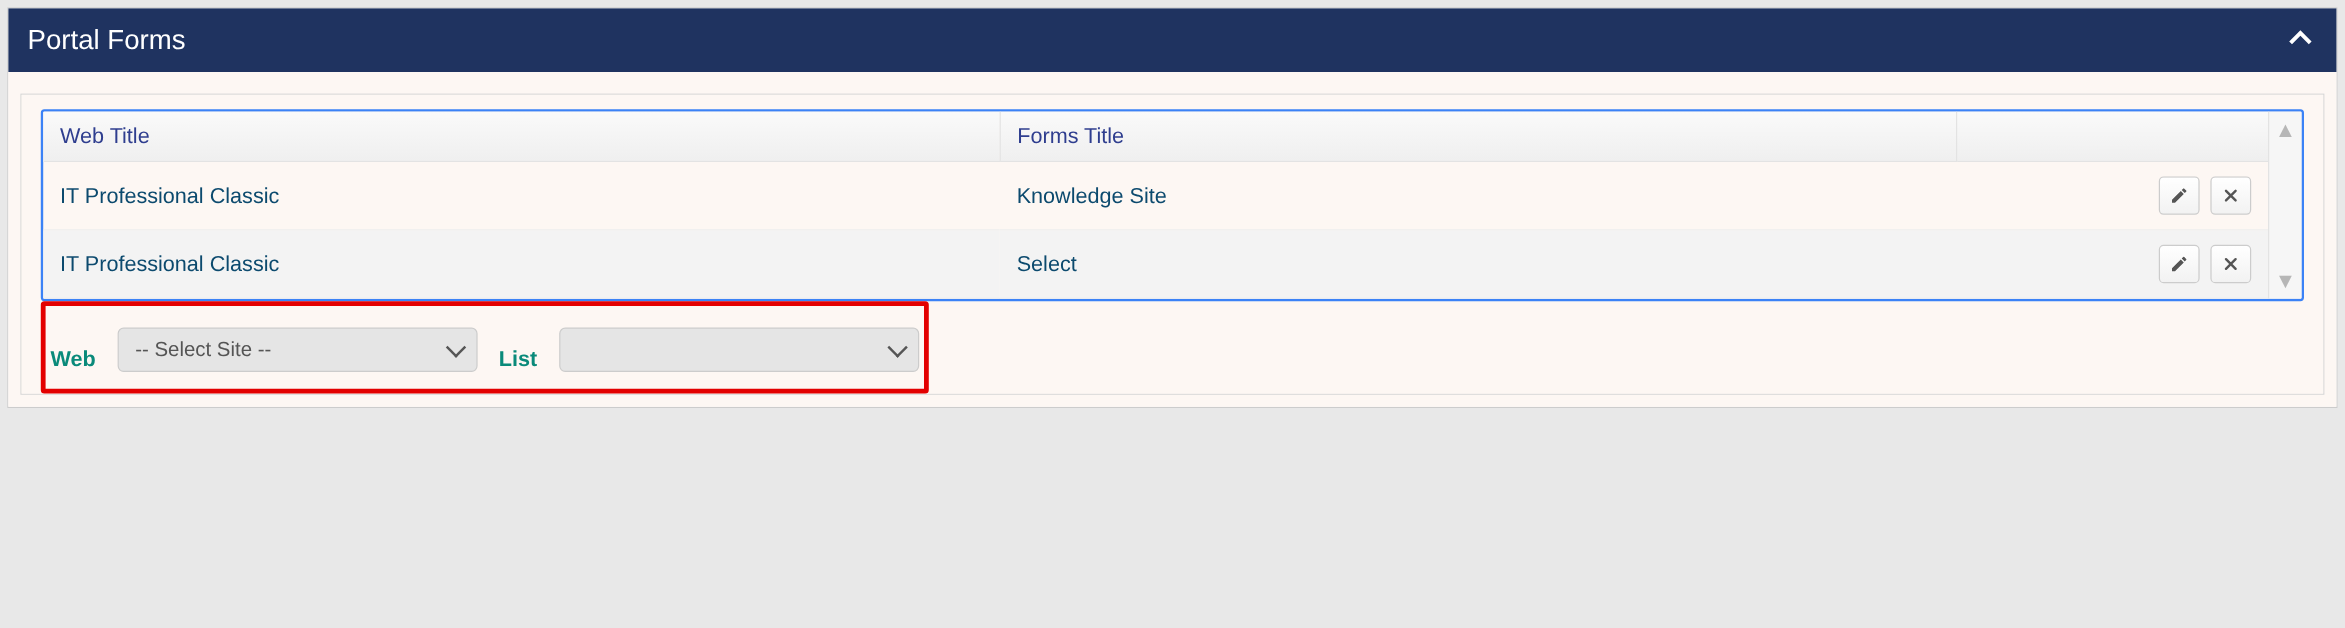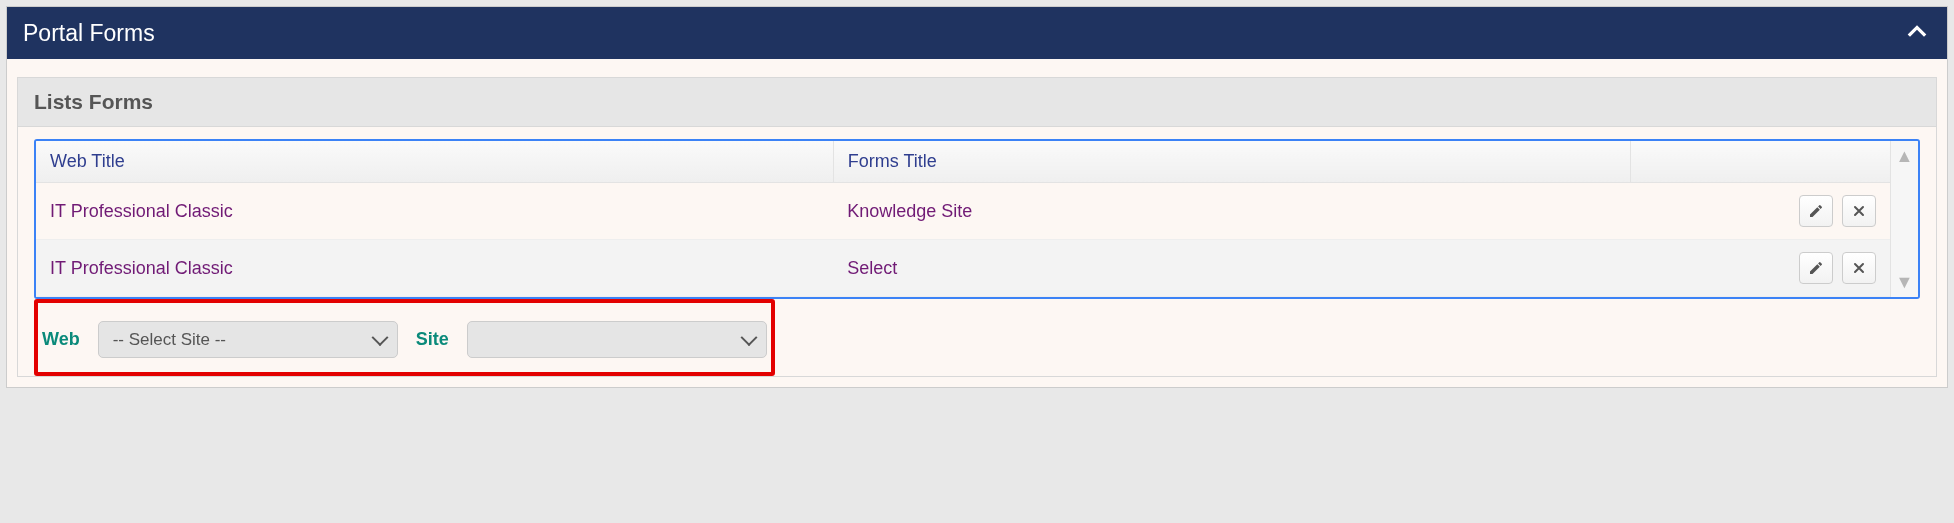--- a/index.html
+++ b/index.html
@@ -91,21 +91,21 @@
     background: linear-gradient(#fafafa, #efefef);
     border-bottom: 1px solid #e3e3e3;
     border-right: 1px solid #e3e3e3;
   }
   table.data th:last-child {
     border-right: none;
   }
   table.data td {
     padding: 12px 14px;
     font-size: 18px;
-    color: #701a75;
+    color: #0c4a6e;
     border-bottom: 1px solid #eee;
   }
   table.data tr.striped td {
     background: #f3f3f3;
   }
   .col-web { width: 43%; }
   .col-list { width: 43%; }
   .col-actions { width: 14%; text-align: right; }
   td.actions {
     text-align: right;
@@ -124,21 +124,21 @@
     cursor: pointer;
     color: #555;
   }
   .icon-btn svg {
     width: 16px;
     height: 16px;
     fill: #555;
   }
   .footer-row {
     display: flex;
-    align-items: center;
+    align-items: flex-end;
     gap: 18px;
     padding: 18px 4px 14px 4px;
     border: 4px solid #e30000;
     border-radius: 3px;
     margin-top: 0;
     width: fit-content;
     background: #fdf7f3;
   }
   .footer-label {
     color: #0a8a7a;
@@ -186,21 +186,20 @@
     <h2>Portal Forms</h2>
     <span class="collapse-icon">
       <svg viewBox="0 0 24 24">
           <path d="M4 15l8-8 8 8-2 2-6-6-6 6z"></path>
         </svg>
     </span>
   </div>
 
   <div class="panel-body">
     <div class="subsection">
-      <div class="subsection-header">Lists Forms</div>
       <div class="subsection-body">
 
         <div class="grid">
           <div class="grid-main">
             <table class="data">
               <thead>
                 <tr>
                   <th class="col-web">Web Title</th>
                   <th class="col-list">Forms Title</th>
                   <th class="col-actions"></th>
@@ -248,21 +247,21 @@
           </div>
         </div>
 
         <div class="footer-row">
           <span class="footer-label">Web</span>
           <span class="select">
             <select>
               <option>-- Select Site --</option>
             </select>
           </span>
-          <span class="footer-label">Site</span>
+          <span class="footer-label">List</span>
           <span class="select empty">
             <select>
               <option></option>
             </select>
           </span>
         </div>
 
       </div>
     </div>
   </div>

